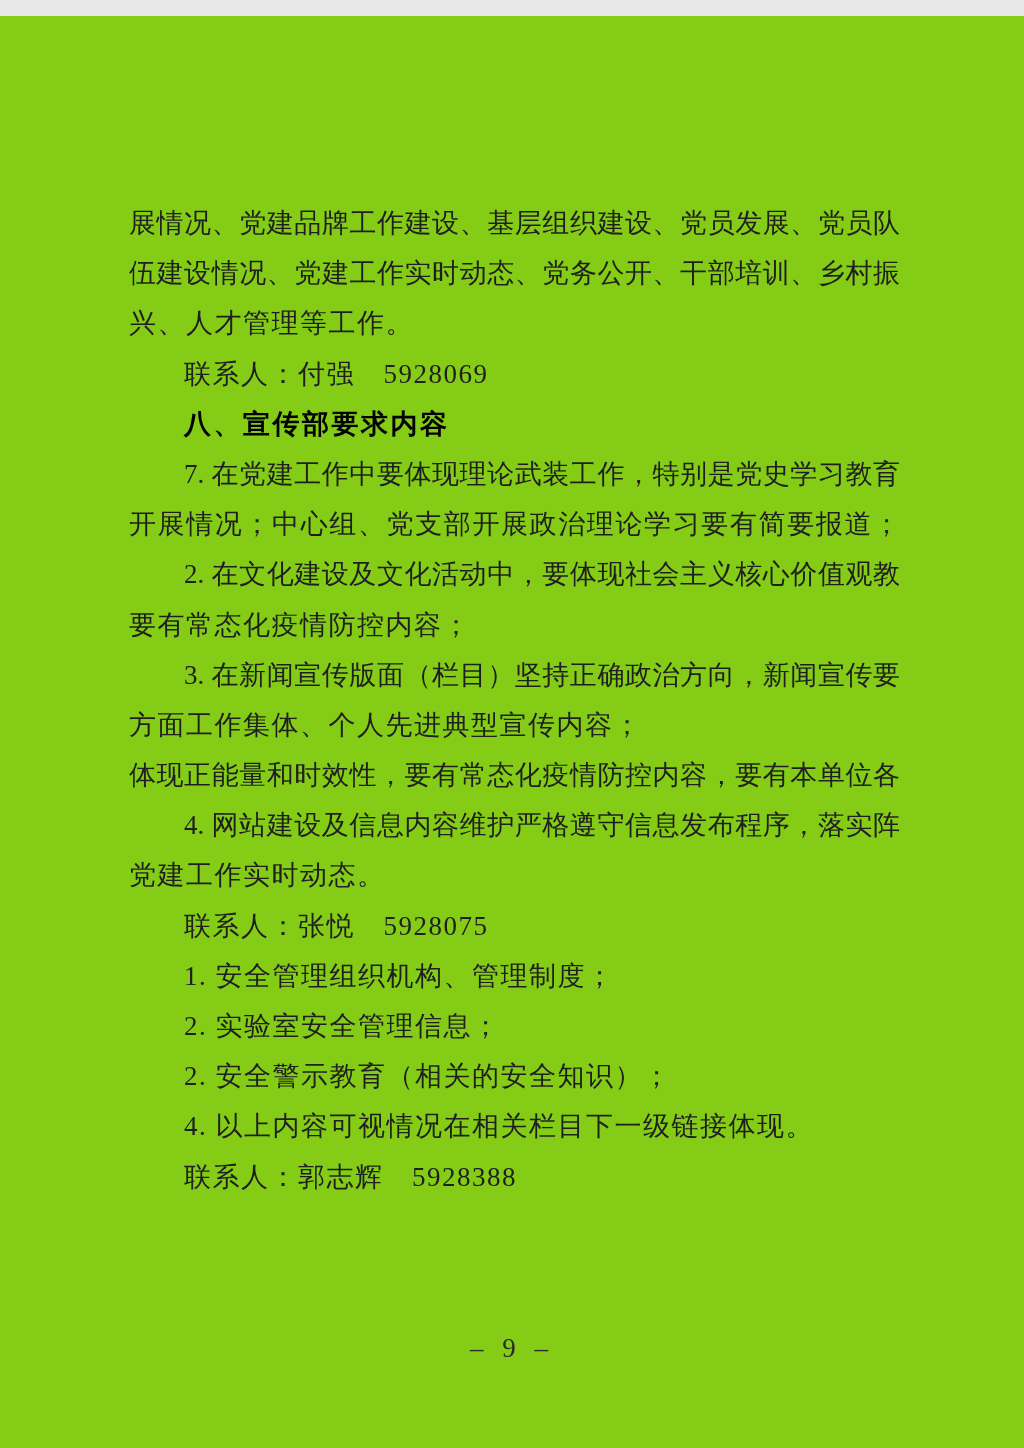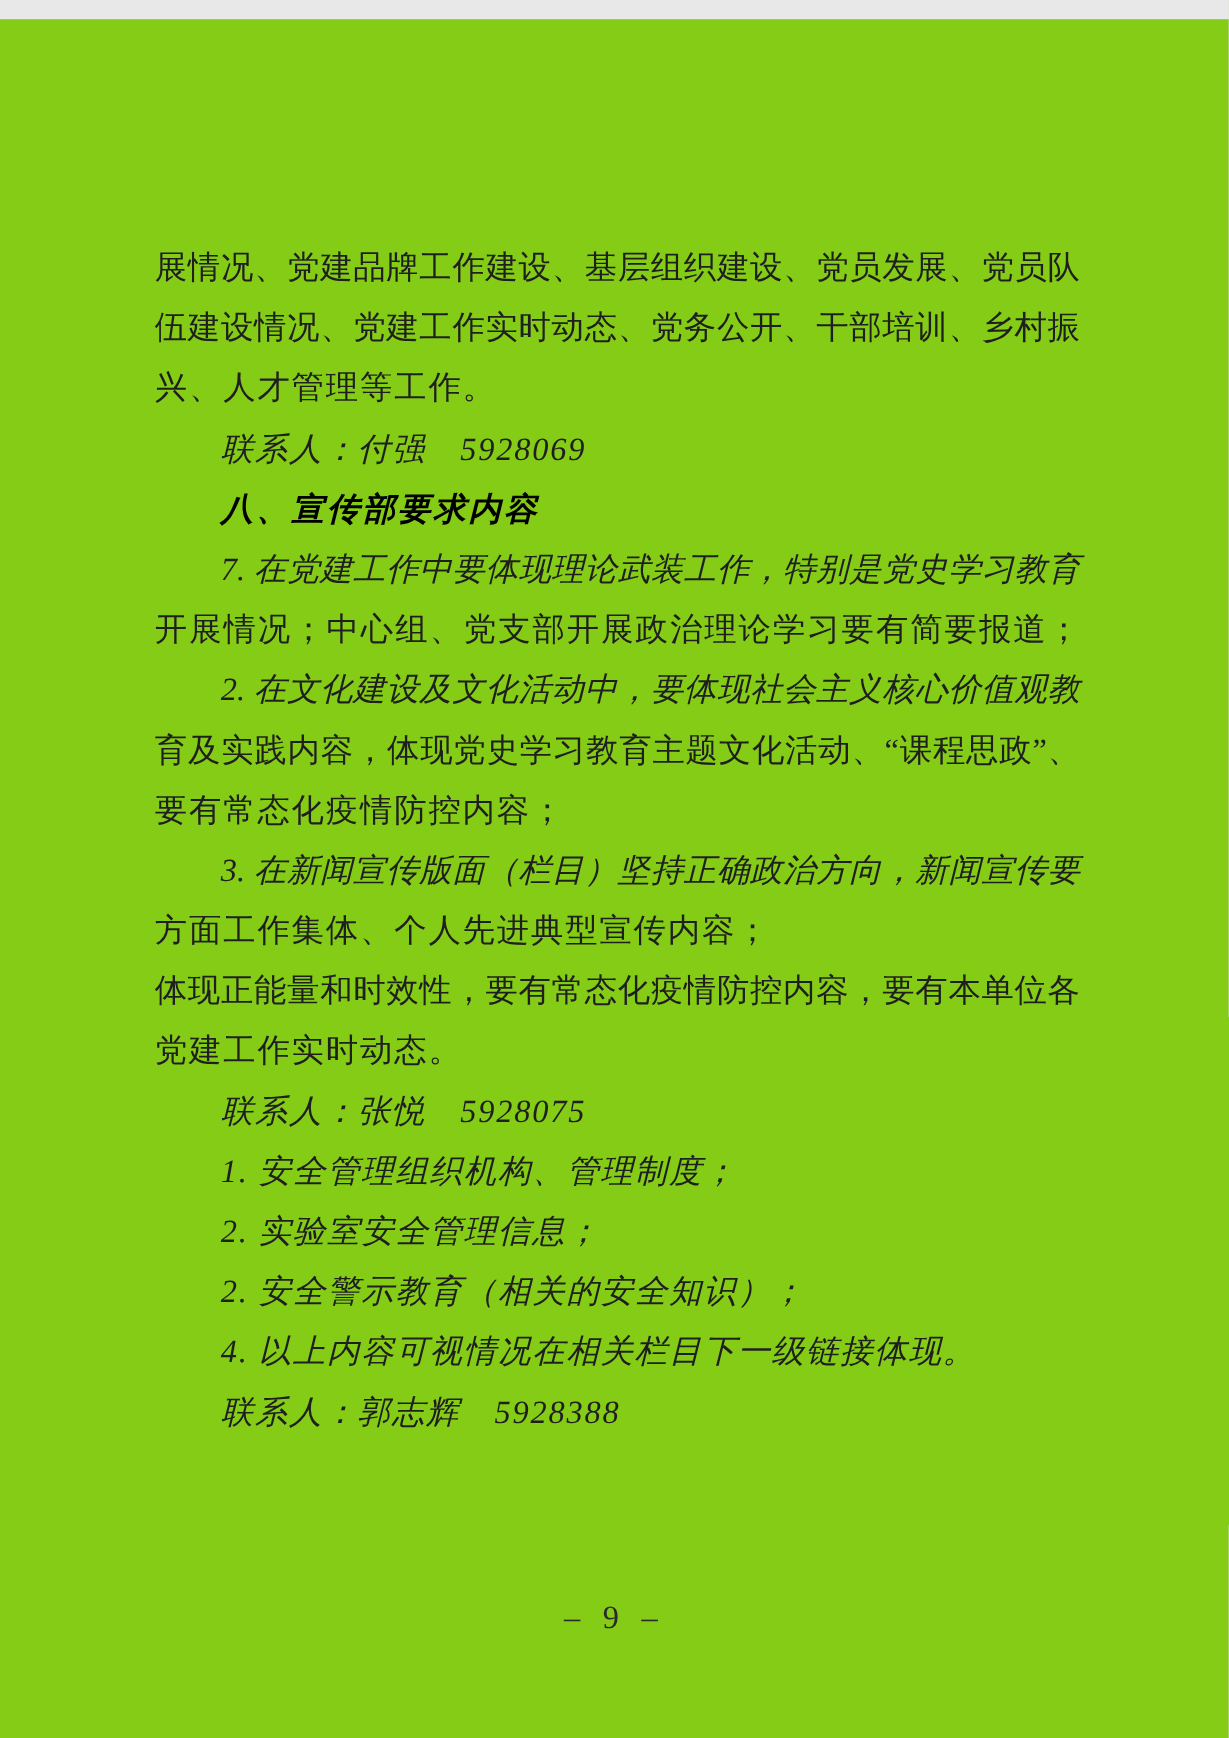--- a/index.html
+++ b/index.html
@@ -33,21 +33,20 @@
     white-space: normal;
     text-align: justify;
     text-align-last: justify;
     letter-spacing: 0;
   }
   .line.short {
     letter-spacing: 1.5px;
   }
   .line.indent {
     padding-left: 55px;
-    font-style: italic;
   }
   .line.heading {
     font-family: "Liberation Sans", sans-serif;
     font-weight: 700;
     color: #000000;
     letter-spacing: 2.5px;
   }
   .page-footer {
     position: absolute;
     left: 0;
@@ -67,25 +66,25 @@
 <div class="page">
   <div class="text-block">
       <div class="line body justify">展情况、党建品牌工作建设、基层组织建设、党员发展、党员队</div>
       <div class="line body justify">伍建设情况、党建工作实时动态、党务公开、干部培训、乡村振</div>
       <div class="line body short">兴、人才管理等工作。</div>
       <div class="line contact indent short">联系人：付强　5928069</div>
       <div class="line heading indent short">八、宣传部要求内容</div>
       <div class="line body indent justify">7. 在党建工作中要体现理论武装工作，特别是党史学习教育</div>
       <div class="line body justify">开展情况；中心组、党支部开展政治理论学习要有简要报道；</div>
       <div class="line body indent justify">2. 在文化建设及文化活动中，要体现社会主义核心价值观教</div>
-      <div class="line body justify">育及实践内容，体现党史学习教育主题文化活动、“课程思政”、</div>
       <div class="line body short">要有常态化疫情防控内容；</div>
       <div class="line body indent justify">3. 在新闻宣传版面（栏目）坚持正确政治方向，新闻宣传要</div>
       <div class="line body short">方面工作集体、个人先进典型宣传内容；</div>
       <div class="line body justify">体现正能量和时效性，要有常态化疫情防控内容，要有本单位各</div>
+      <div class="line body indent justify">4. 网站建设及信息内容维护严格遵守信息发布程序，落实阵</div>
       <div class="line body short">党建工作实时动态。</div>
       <div class="line contact indent short">联系人：张悦　5928075</div>
       <div class="line body indent short">1. 安全管理组织机构、管理制度；</div>
       <div class="line body indent short">2. 实验室安全管理信息；</div>
       <div class="line body indent short">2. 安全警示教育（相关的安全知识）；</div>
       <div class="line body indent short">4. 以上内容可视情况在相关栏目下一级链接体现。</div>
       <div class="line contact indent short">联系人：郭志辉　5928388</div>
     </div>
   <div class="page-footer">– 9 –</div>
 </div>

